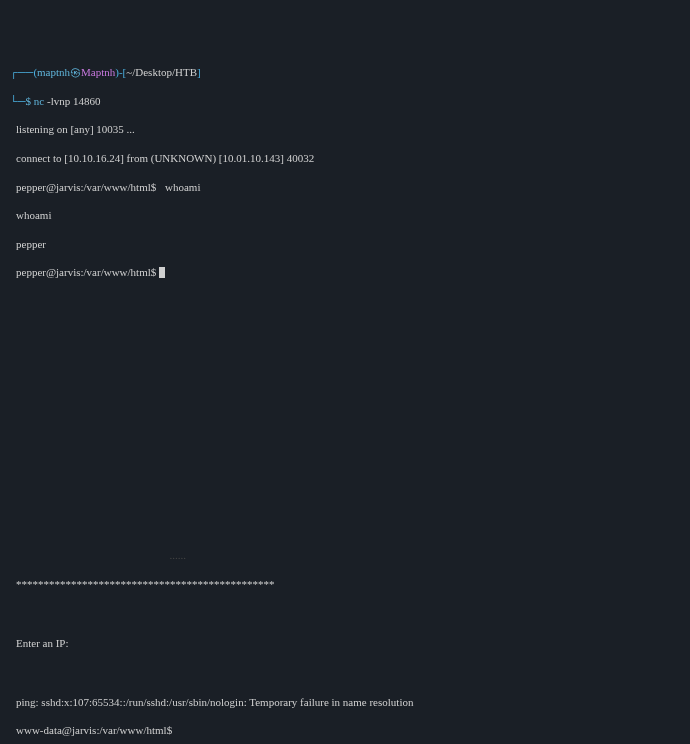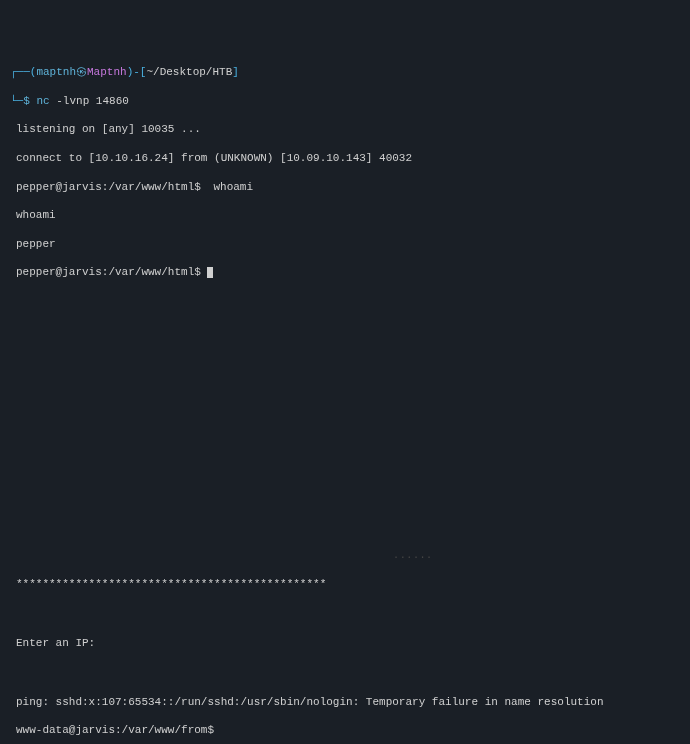--- a/index.html
+++ b/index.html
@@ -1,18 +1,19 @@
 <!DOCTYPE html>
 <html><head>
   <meta charset="utf-8">
   <style>
     * {
       margin: 0;
       padding: 0;
       box-sizing: border-box;
+      font-family: Liberation Serif, serif;
     }
     body {
       background: #1a1f26;
       color: #d0d0d0;
       font-family: 'Courier New', Consolas, monospace;
       font-size: 11px;
       line-height: 1.3;
       width: 690px;
       height: 744px;
       overflow: hidden;
@@ -50,33 +51,33 @@
     .blueish { color: #5fb3d9; }
   </style>
 </head>
 <body>
 
 
 
 <span class="line"><span class="prompt-segment-open">┌──(</span><span class="blueish">maptnh</span><span class="blueish">㉿</span><span class="prompt-host">Maptnh</span><span class="prompt-segment-open">)-[</span><span class="tilde-path">~/Desktop/HTB</span><span class="prompt-segment-open">]</span></span>
 <span class="line"><span class="prompt-segment-open">└─</span><span class="blueish">$</span><span class="blueish"> nc</span><span class="cmd"> -lvnp</span><span class="cmd"> 14860</span></span>
 <span class="line output">listening on [any] 10035 ...</span>
-<span class="line output">connect to [10.10.16.24] from (UNKNOWN) [10.09.10.143] 40032</span>
+<span class="line output">connect to [10.10.16.24] from (UNKNOWN) [10.01.10.143] 40032</span>
 <span class="line"><span class="output">pepper@jarvis:/var/www/html$ </span><span class="output">whoami</span></span>
 <span class="line output">whoami</span>
 <span class="line output">pepper</span>
 <span class="line"><span class="output">pepper@jarvis:/var/www/html$ </span><span class="cursor"></span></span>
 <span class="gap"></span>
 <span class="line dim-row">                                                          ......</span>
 <span class="line output">***********************************************</span>
 <span class="small-gap"></span>
 <span class="line output">Enter an IP: </span>
 <span class="small-gap"></span>
 <span class="line output">ping: sshd:x:107:65534::/run/sshd:/usr/sbin/nologin: Temporary failure in name resolution</span>
-<span class="line output">www-data@jarvis:/var/www/from$ </span>
+<span class="line output">www-data@jarvis:/var/www/html$ </span>
 
 
 
 
 
 
 
 
 
 

